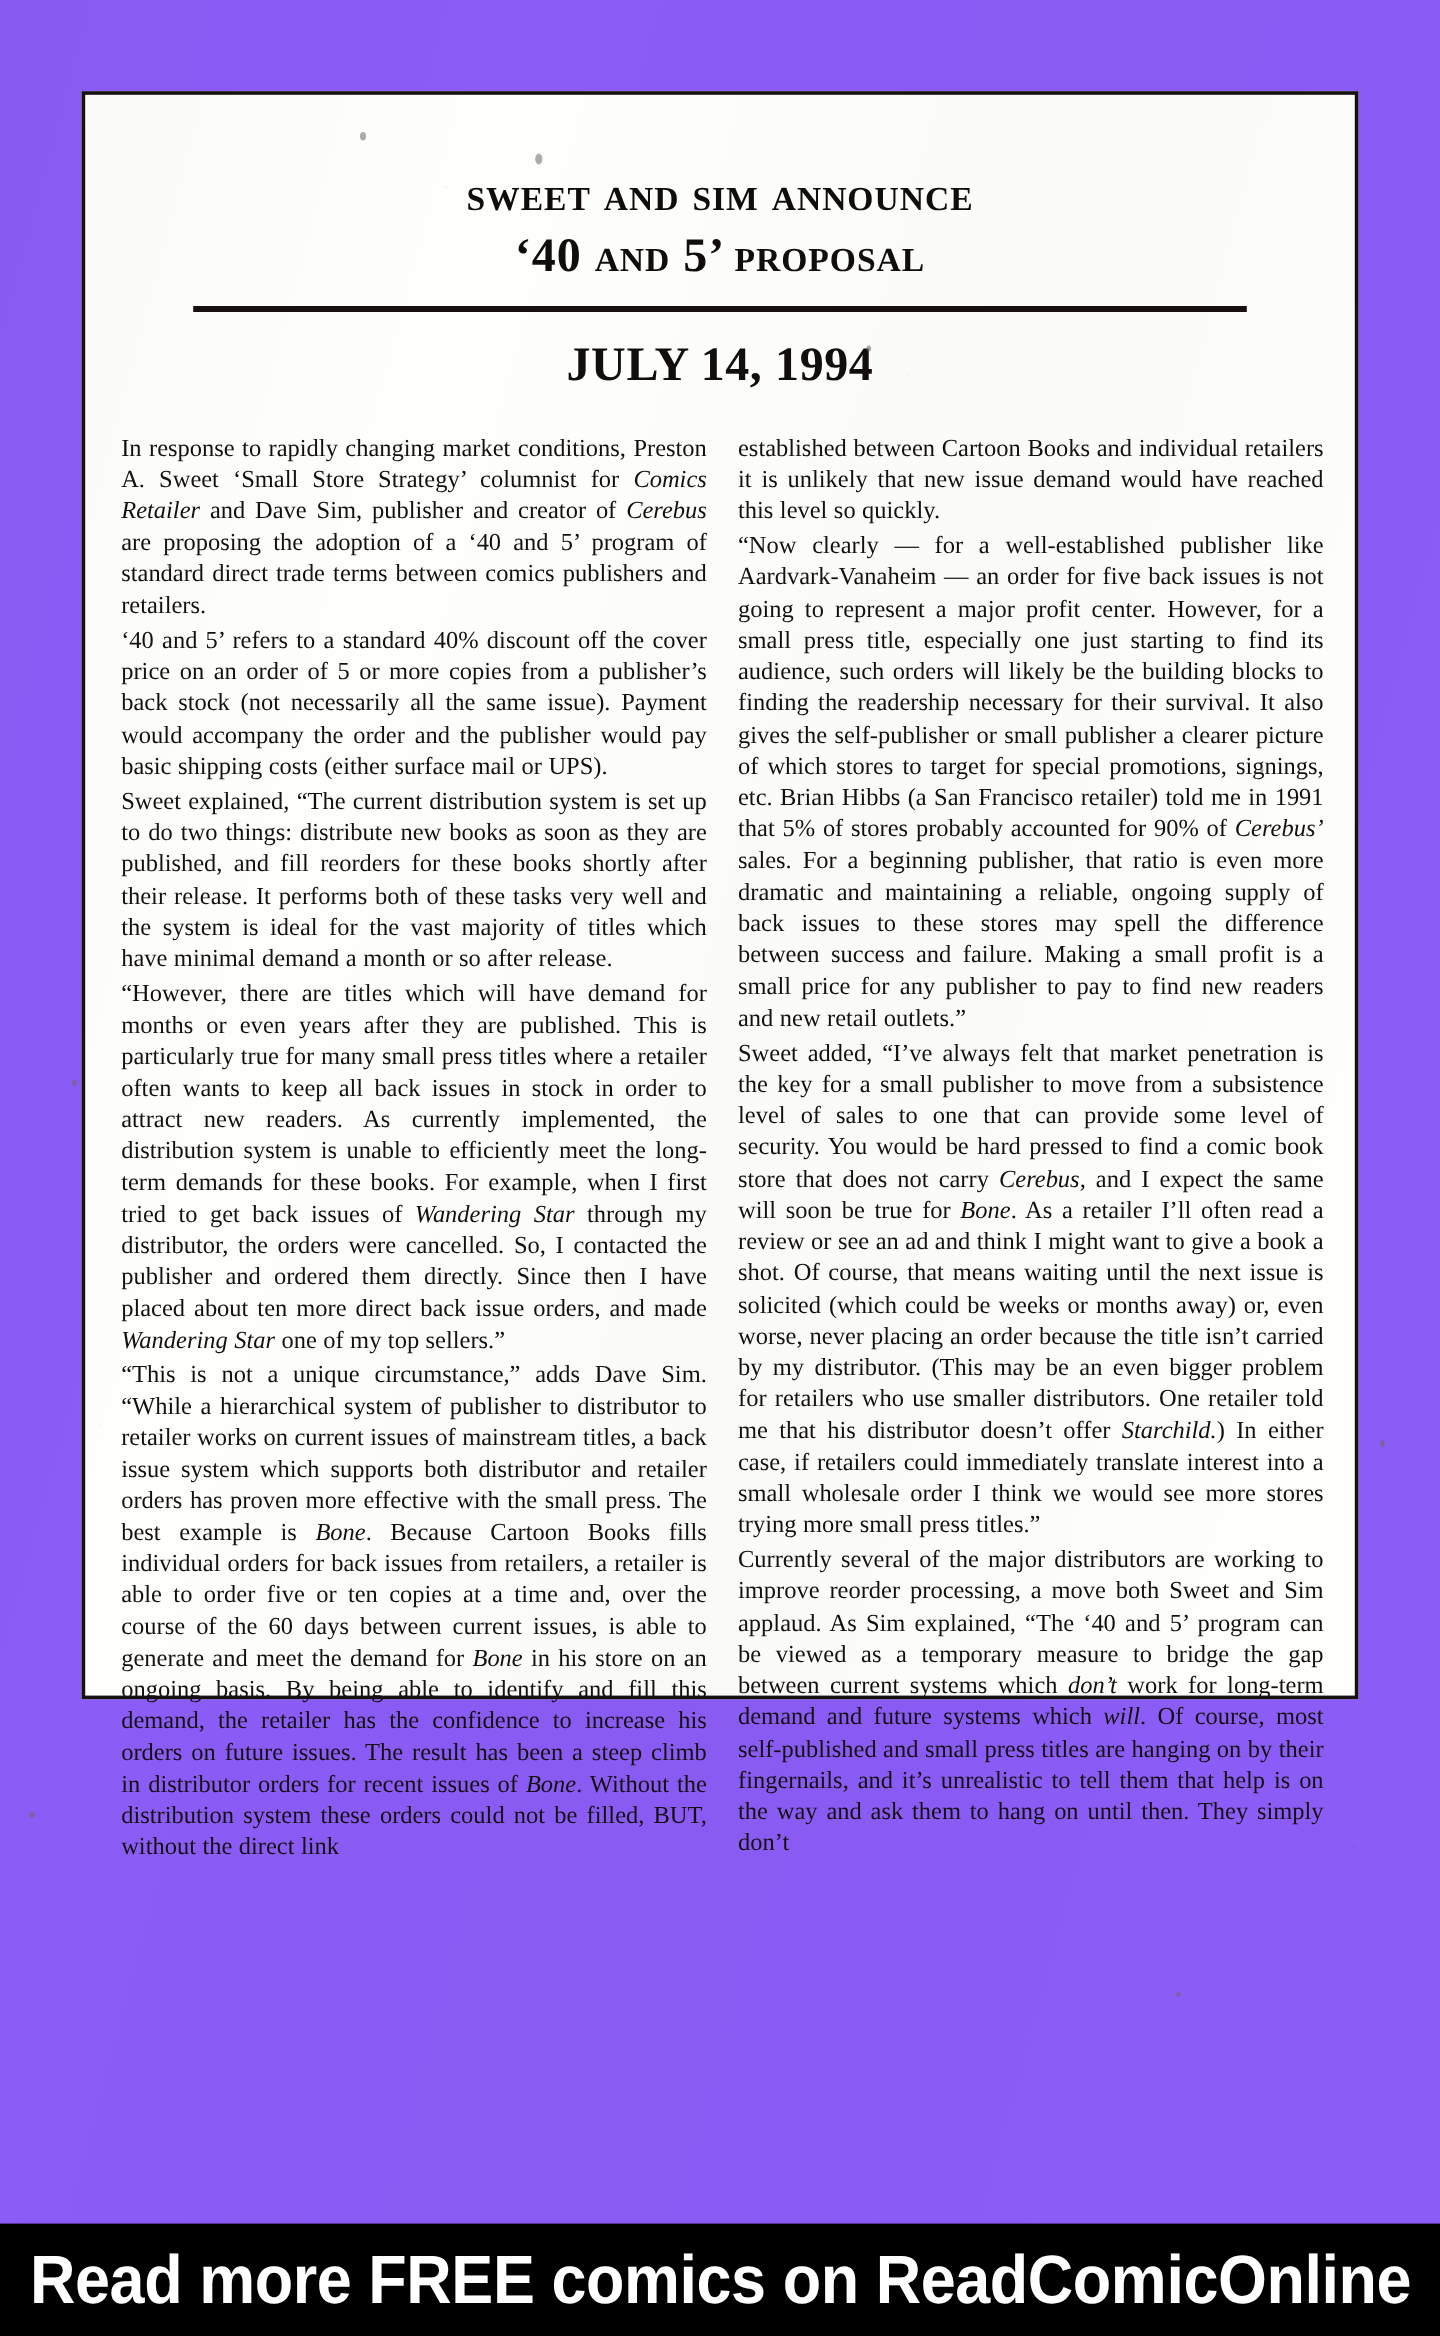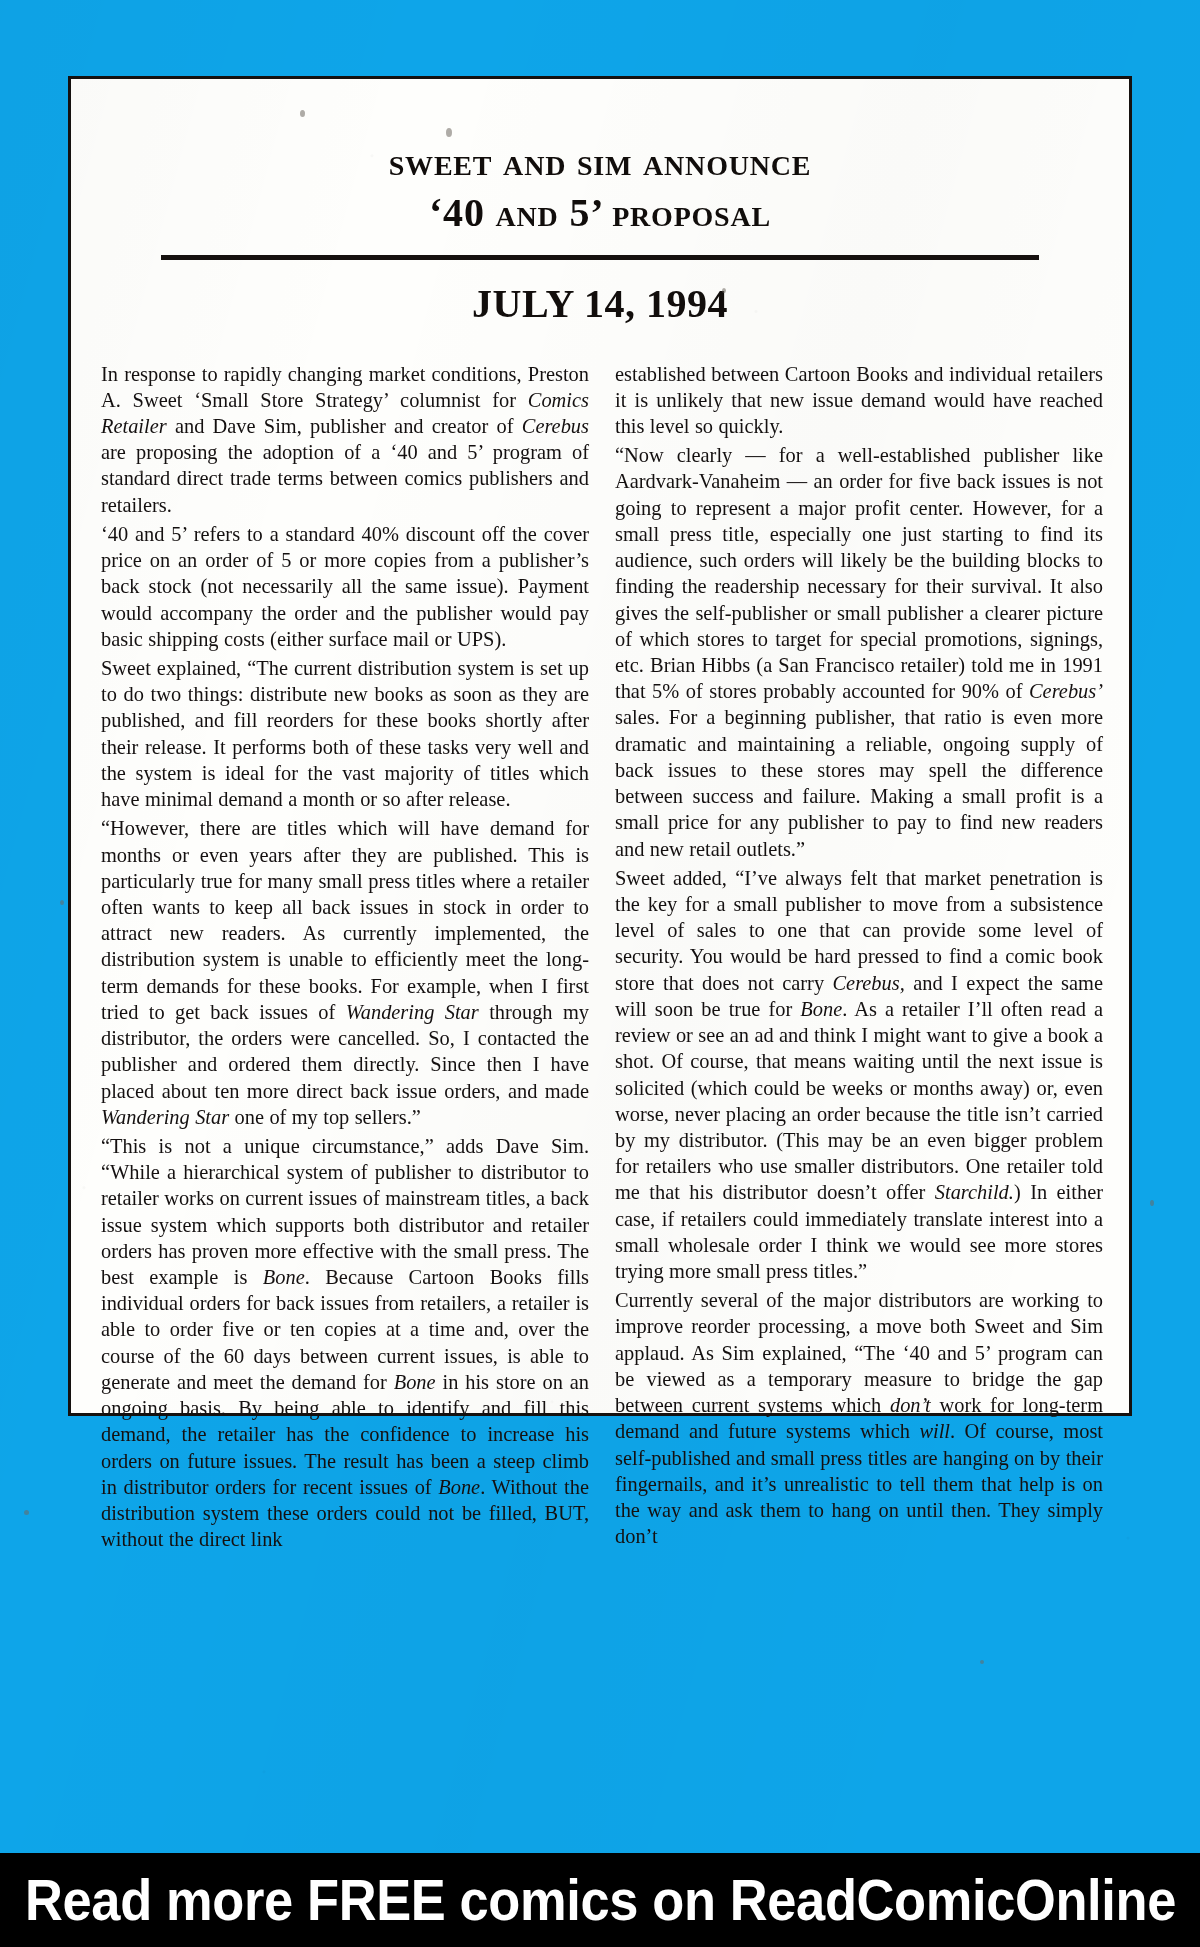--- a/index.html
+++ b/index.html
@@ -4,21 +4,21 @@
 <style>
   html, body {
     margin: 0;
     padding: 0;
     background: #ffffff;
   }
   .page {
     position: relative;
     width: 1200px;
     height: 1947px;
-    background: #0ea5e9;
+    background: #8b5cf6;
     overflow: hidden;
     font-family: "Liberation Serif", "DejaVu Serif", serif;
   }
   
   .paper-texture {
     position: absolute;
     inset: 0;
     background:
       radial-gradient(circle at 12% 22%, rgba(0,0,0,0.030) 0 1px, transparent 2px),
       radial-gradient(circle at 31% 8%, rgba(0,0,0,0.025) 0 1px, transparent 2px),

